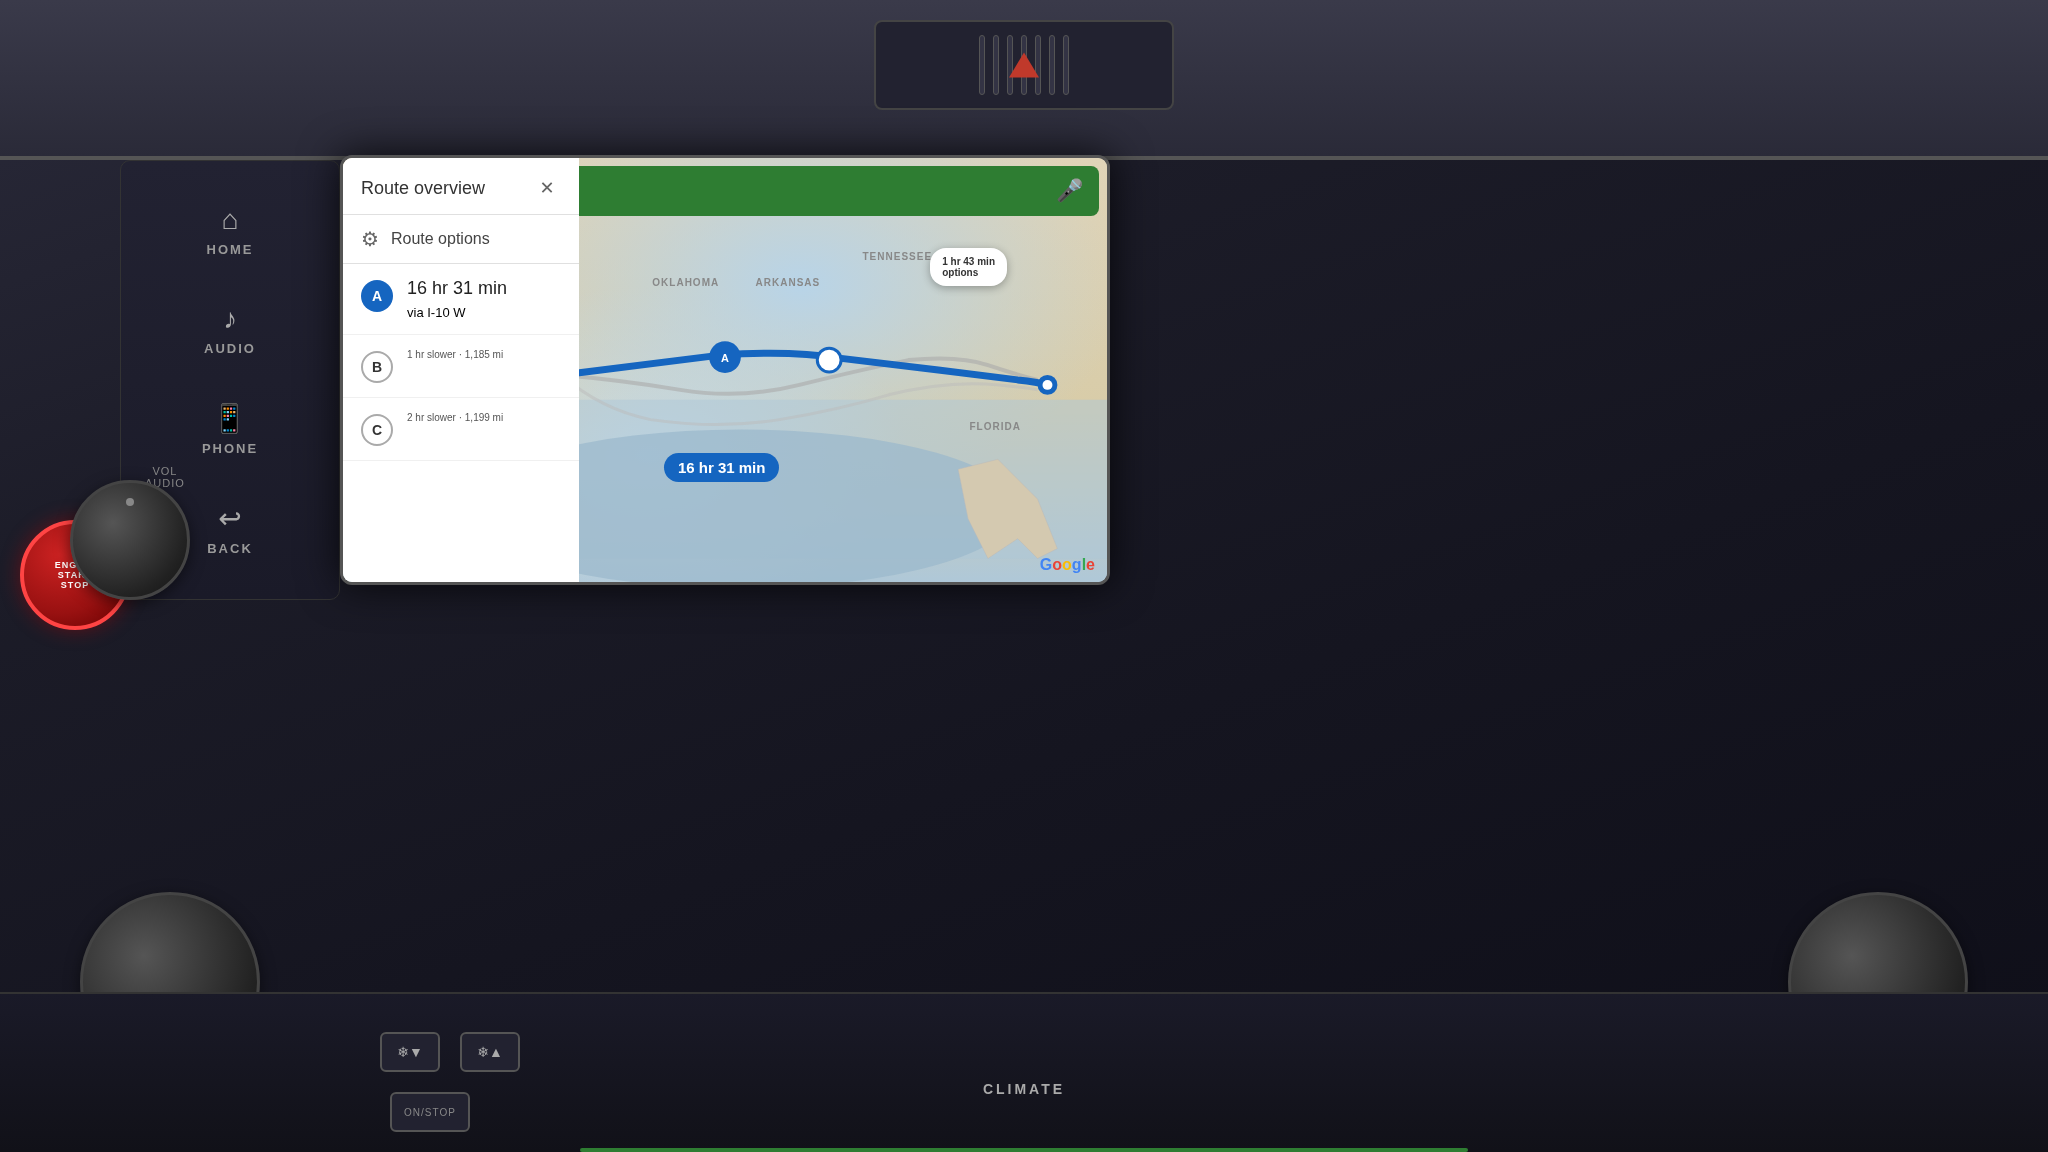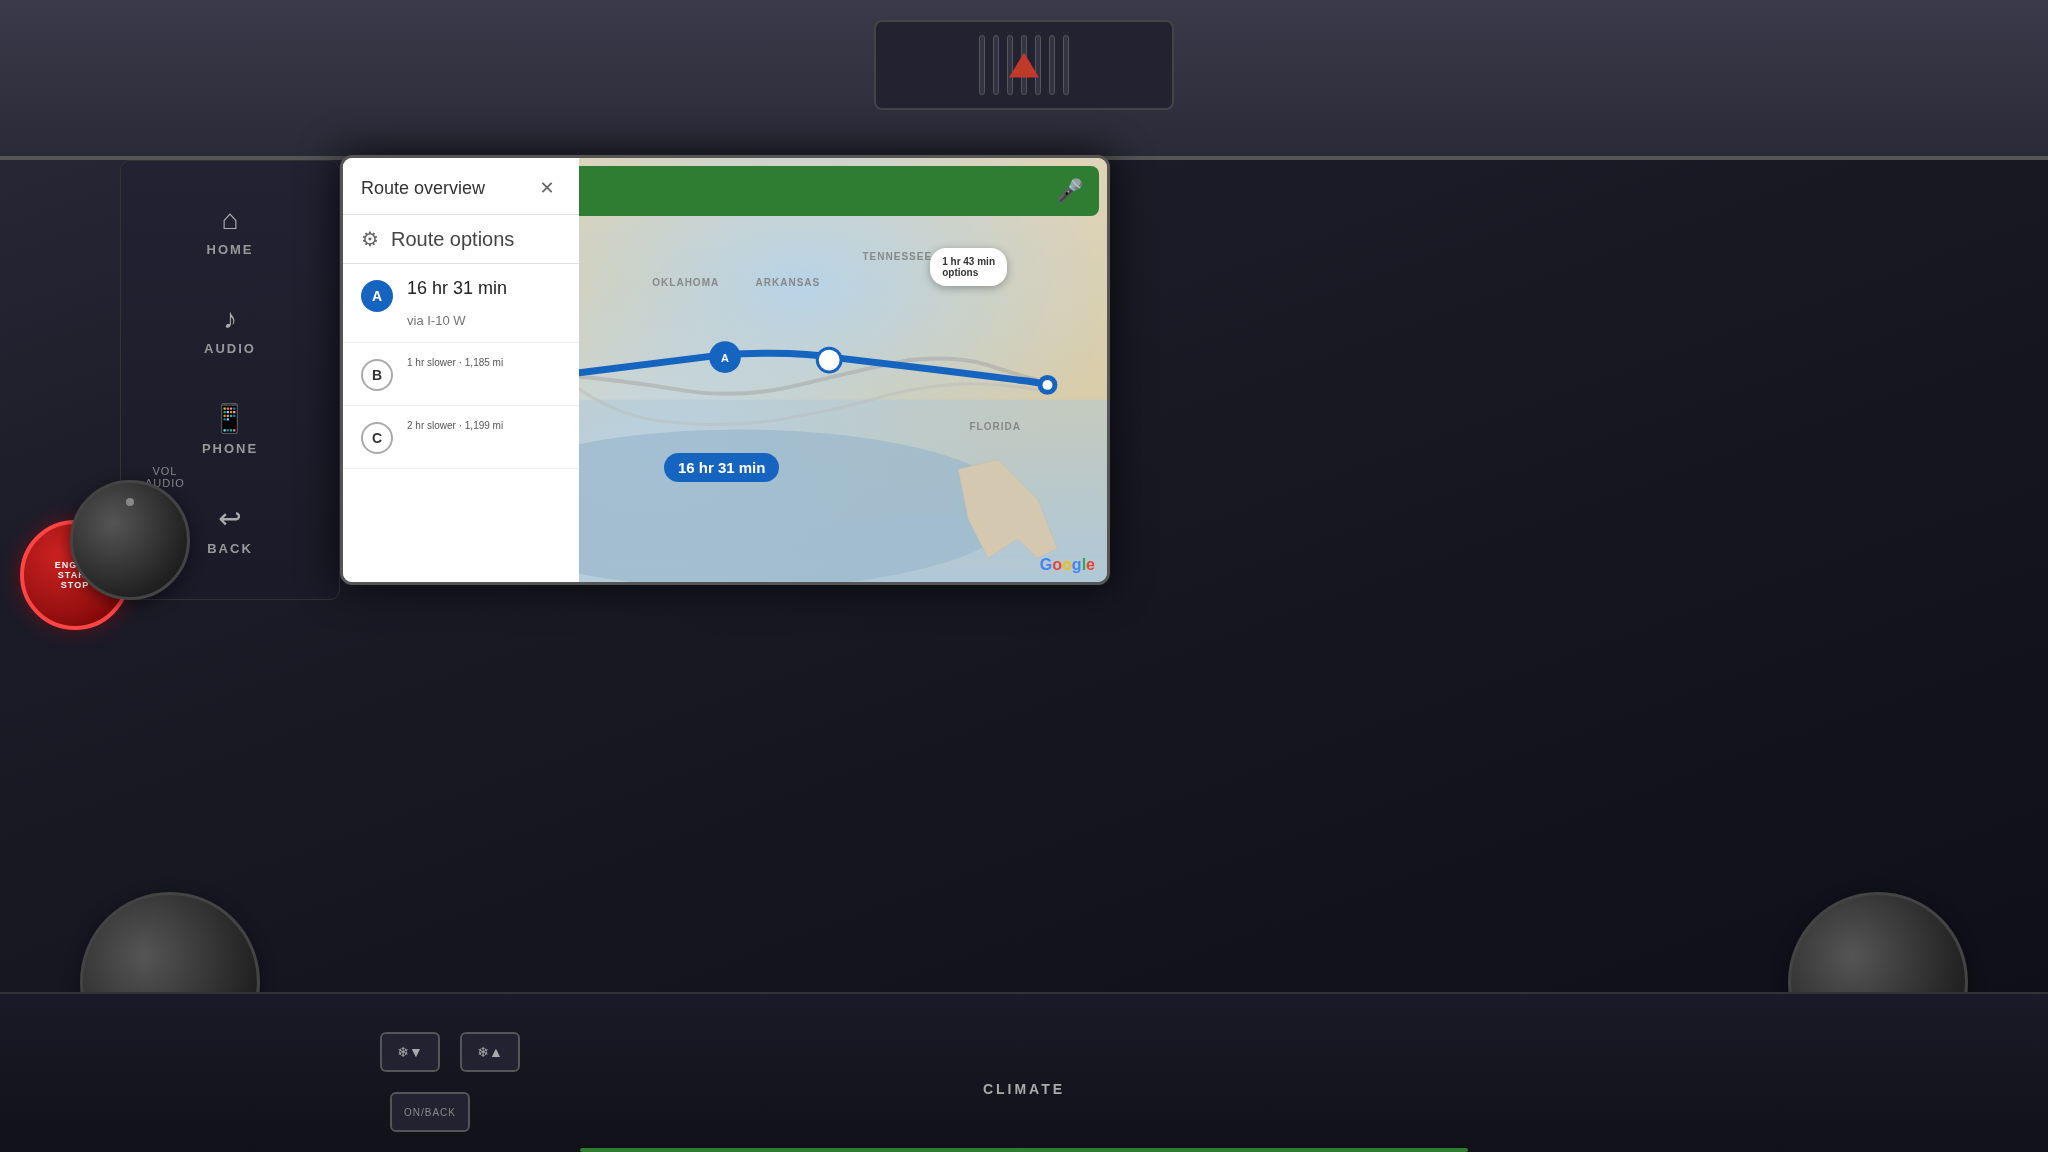--- a/index.html
+++ b/index.html
@@ -253,21 +253,21 @@
       gap: 12px;
       padding: 12px 18px;
       border-bottom: 1px solid #e0e0e0;
       cursor: pointer;
     }
     .route-options-icon {
       font-size: 20px;
       color: #666;
     }
     .route-options-text {
-      font-size: 20px;
+      font-size: 16px;
       color: #444;
     }
 
     .route-item {
       display: flex;
       align-items: flex-start;
       padding: 14px 18px;
       gap: 14px;
       border-bottom: 1px solid #f0f0f0;
       cursor: pointer;
@@ -288,22 +288,22 @@
     .badge-b { background: white; color: #333; border: 2px solid #aaa; }
     .badge-c { background: white; color: #333; border: 2px solid #aaa; }
 
     .route-info .time {
       font-size: 18px;
       font-weight: 500;
       color: #222;
     }
     .route-info .via {
       font-size: 13px;
-      color: #737373;
-      margin-top: 14px;
+      color: #000000;
+      margin-top: 6px;
     }
     .route-info .detail {
       font-size: 10px;
       color: #555;
     }
 
     
     .bottom-bar {
       position: absolute;
       bottom: 0;
@@ -719,20 +719,20 @@
         <span style="color:#aaa; font-size:14px;">❄▲</span>
       </div>
     </div>
 
     <div class="climate-control" style="position:absolute; left:50%; transform:translateX(-50%); bottom:55px;text-align:center;">
       <span class="climate-label">CLIMATE</span>
     </div>
 
     <div style="position:absolute; left:390px; bottom:20px;">
       <div class="climate-btn" style="width:80px; font-size:10px; letter-spacing:1px; color:#888;">
-        <span>ON/BACK</span>
+        <span>ON/STOP</span>
       </div>
     </div>
 
     <div class="green-strip"></div>
   </div>
 
 </div>
 
 </body></html>

